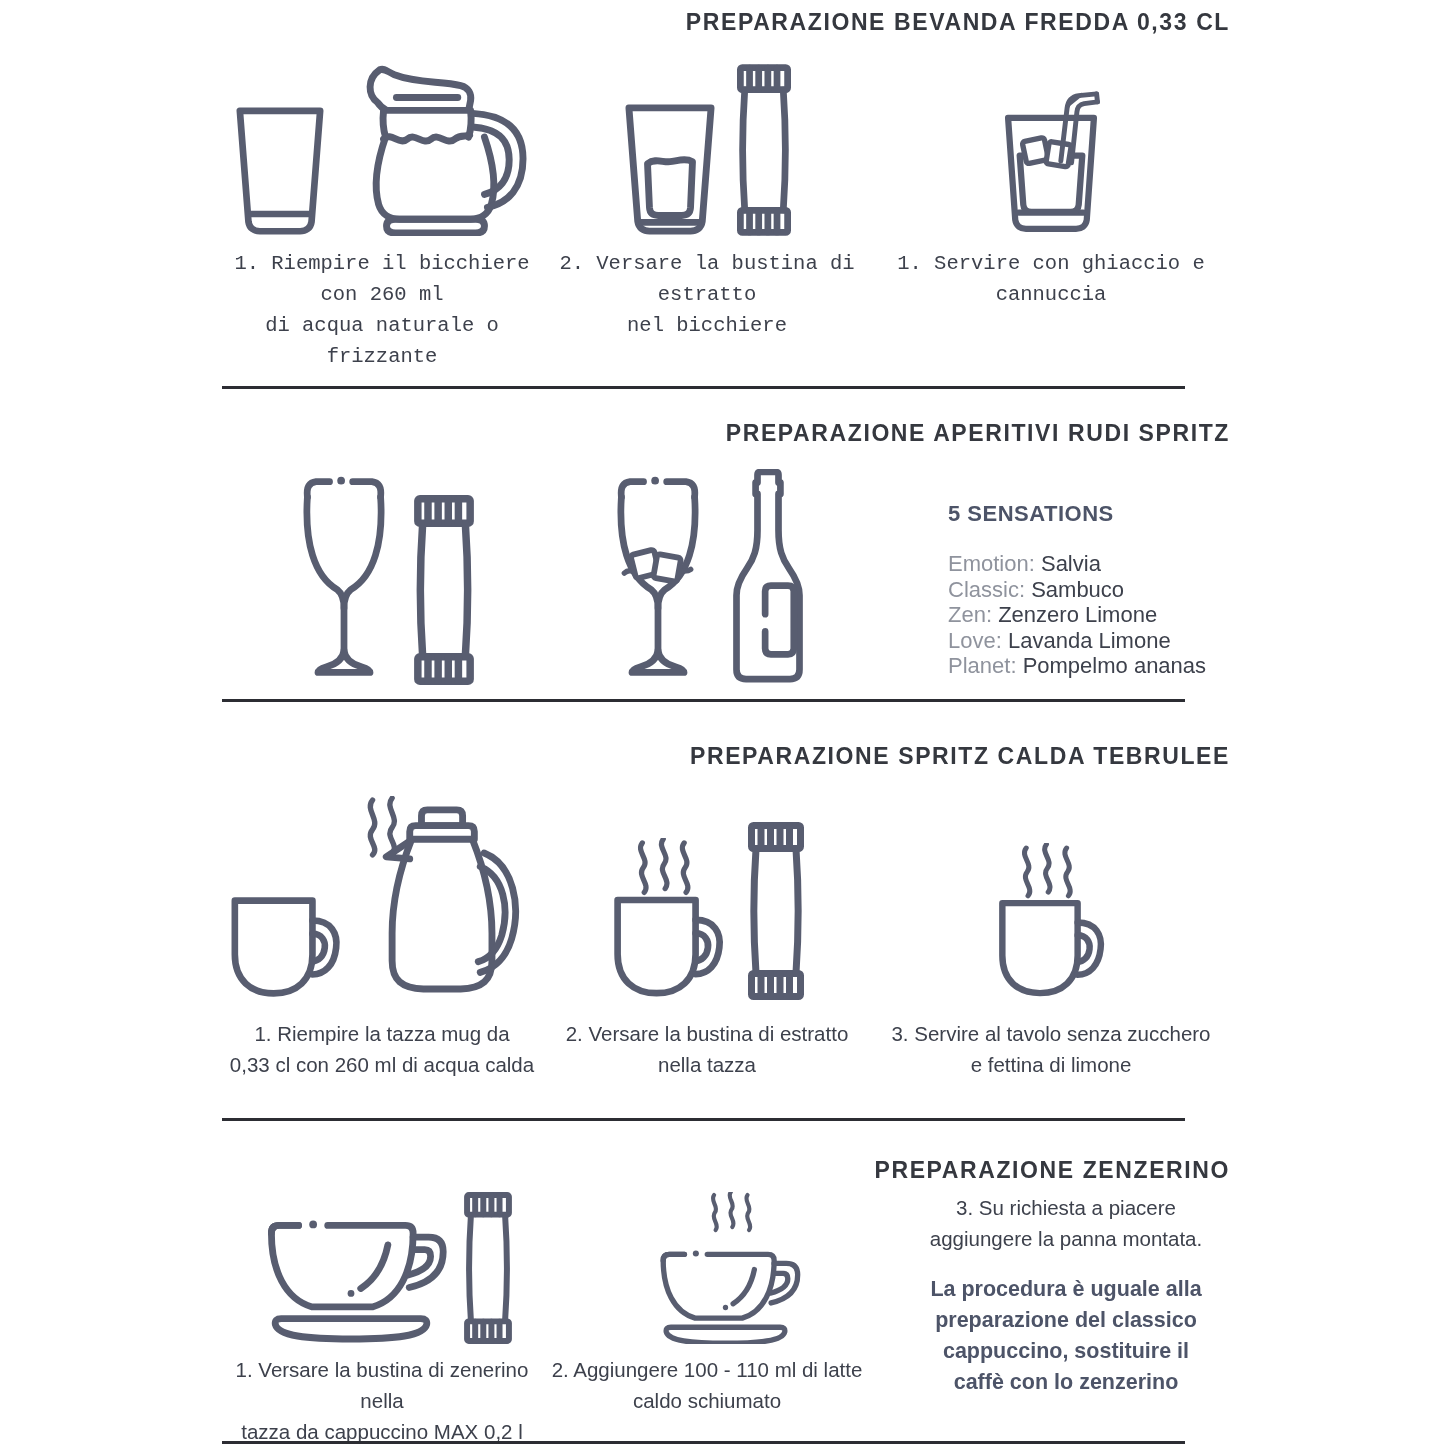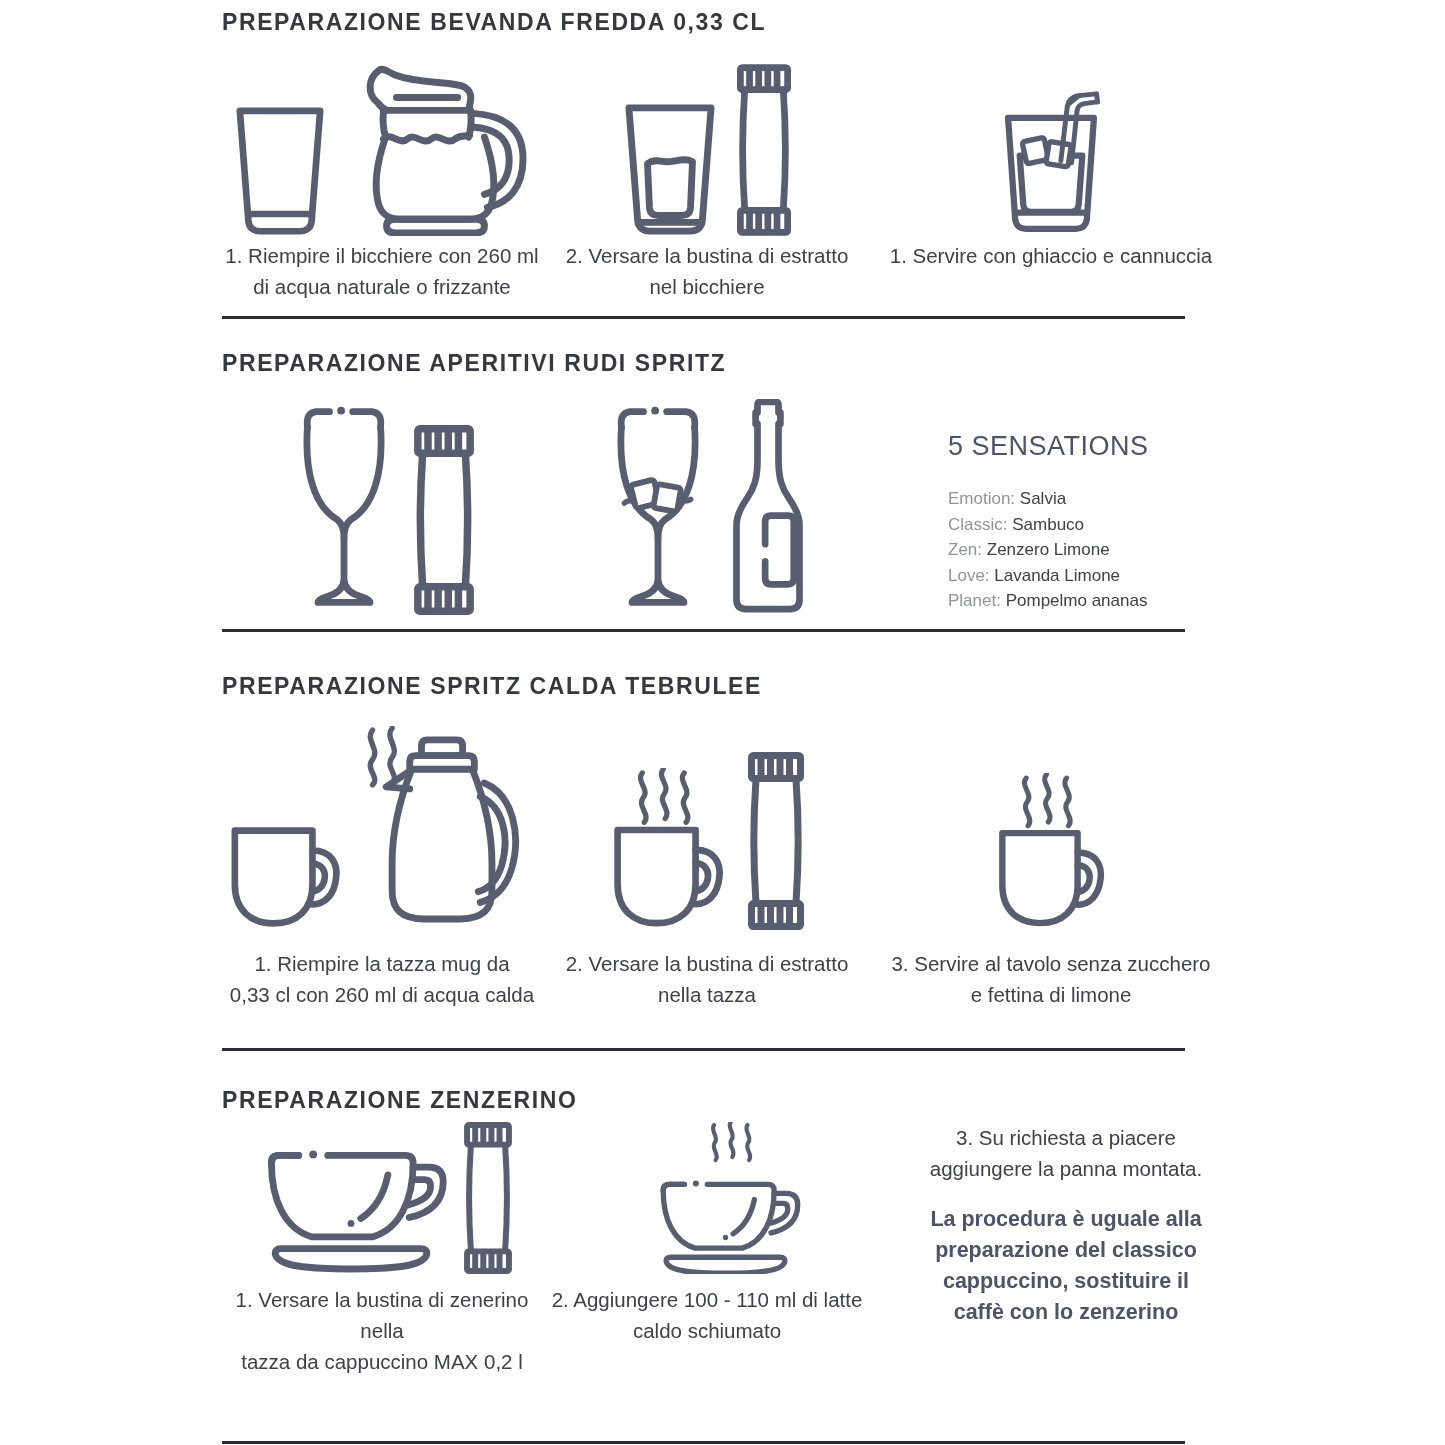--- a/index.html
+++ b/index.html
@@ -7,46 +7,46 @@
     --muted:#8f939d; --accent:#4d5468; --divider:#2c2d33;
   }
   *{box-sizing:border-box; margin:0; padding:0;}
   html,body{background:#fff;}
   body{
     width:1445px; height:1445px; overflow:hidden; position:relative;
     font-family:"Liberation Sans", sans-serif; color:var(--text-dark);
   }
   .content{position:absolute; left:222px; top:0; width:1008px;}
   .title{
-    text-align:left; font-size:23px; font-weight:bold;
+    text-align:right; font-size:23px; font-weight:bold;
     letter-spacing:1.6px; line-height:28px; color:var(--title);
   }
   .t1{margin-top:8px;} .t2{margin-top:30px;} .t3{margin-top:40px;} .t4{margin-top:35px;}
   .cols{display:grid; grid-template-columns:320px 330px 358px;}
   .col{display:flex; flex-direction:column; align-items:center;}
   .icons{display:flex; align-items:flex-end; justify-content:center; gap:14px; width:100%;}
   .h186{height:186px; margin-top:14px;}
   .h218{height:218px; margin-top:20px;}
   .h204{height:204px; margin-top:26px;}
   .h152{height:152px;}
   .row4{margin-top:8px;}
   .gap8{gap:8px;} .gap16{gap:16px;} .gap20{gap:20px;} .gap22{gap:22px;}
   .nudge{margin-left:36px;}
   .caption{
     text-align:center; font-size:20.5px; line-height:31px;
     white-space:pre-line; color:var(--text-dark);
   }
-  .cap1{margin-top:4px;} .cap3{margin-top:18px;} .cap4{margin-top:10px;}
+  .cap1{margin-top:12px;font-family:Liberation Mono, monospace;} .cap3{margin-top:18px;} .cap4{margin-top:10px;}
   .divider{border-top:3px solid var(--divider); width:963px;}
   .d1{margin-top:14px;} .d3{margin-top:38px;}
   .bottom-divider{position:absolute; left:222px; top:1441px; width:963px; border-top:3px solid var(--divider);}
   
   .sens-cell{align-items:flex-start; justify-content:flex-start; padding:34px 0 0 76px;}
-  .sens-title{font-size:27px; font-weight:normal; letter-spacing:.5px; color:var(--accent);}
-  .sens-list{margin-top:24px; font-size:17px; line-height:25.5px;}
+  .sens-title{font-size:22px; font-weight:bold; letter-spacing:.5px; color:var(--accent);}
+  .sens-list{margin-top:24px; font-size:22px; line-height:25.5px;}
   .sens-list .lbl{color:var(--muted);}
   .sens-list .val{color:var(--text-dark);}
   
   .side{display:flex; flex-direction:column; align-items:center; padding-left:30px;}
   .note{
     margin-top:20px; text-align:center; font-weight:bold; font-size:21.5px;
     line-height:31px; white-space:pre-line; color:var(--accent);
   }
   
   .ic path,.ic rect,.ic line{stroke:var(--icon-stroke); stroke-width:7; fill:none; stroke-linecap:round; stroke-linejoin:round;}

